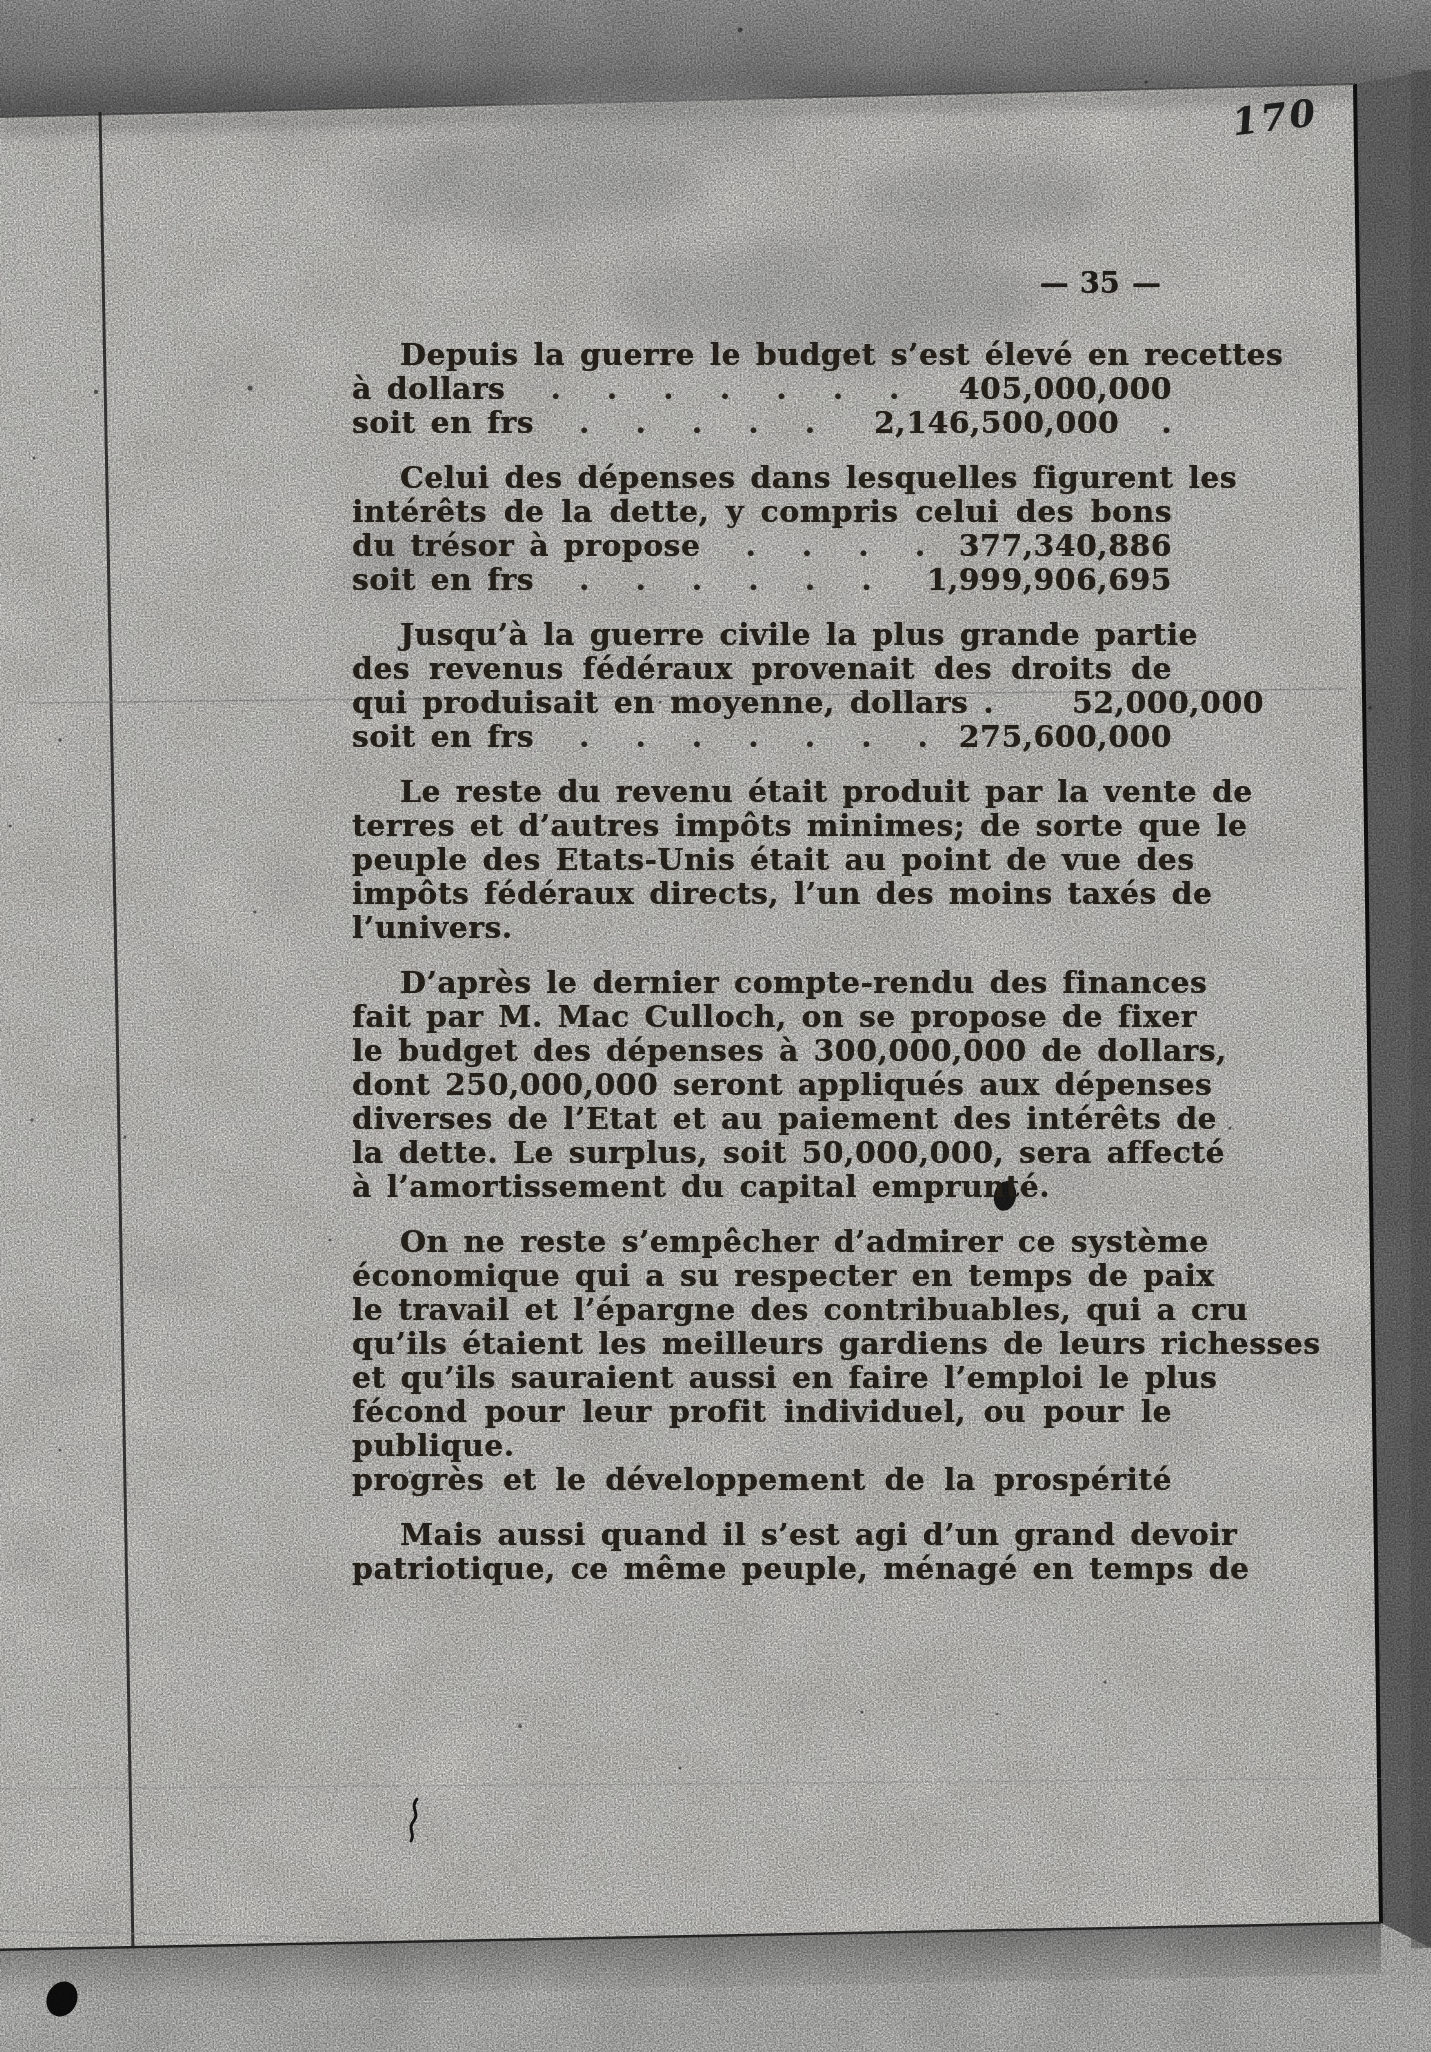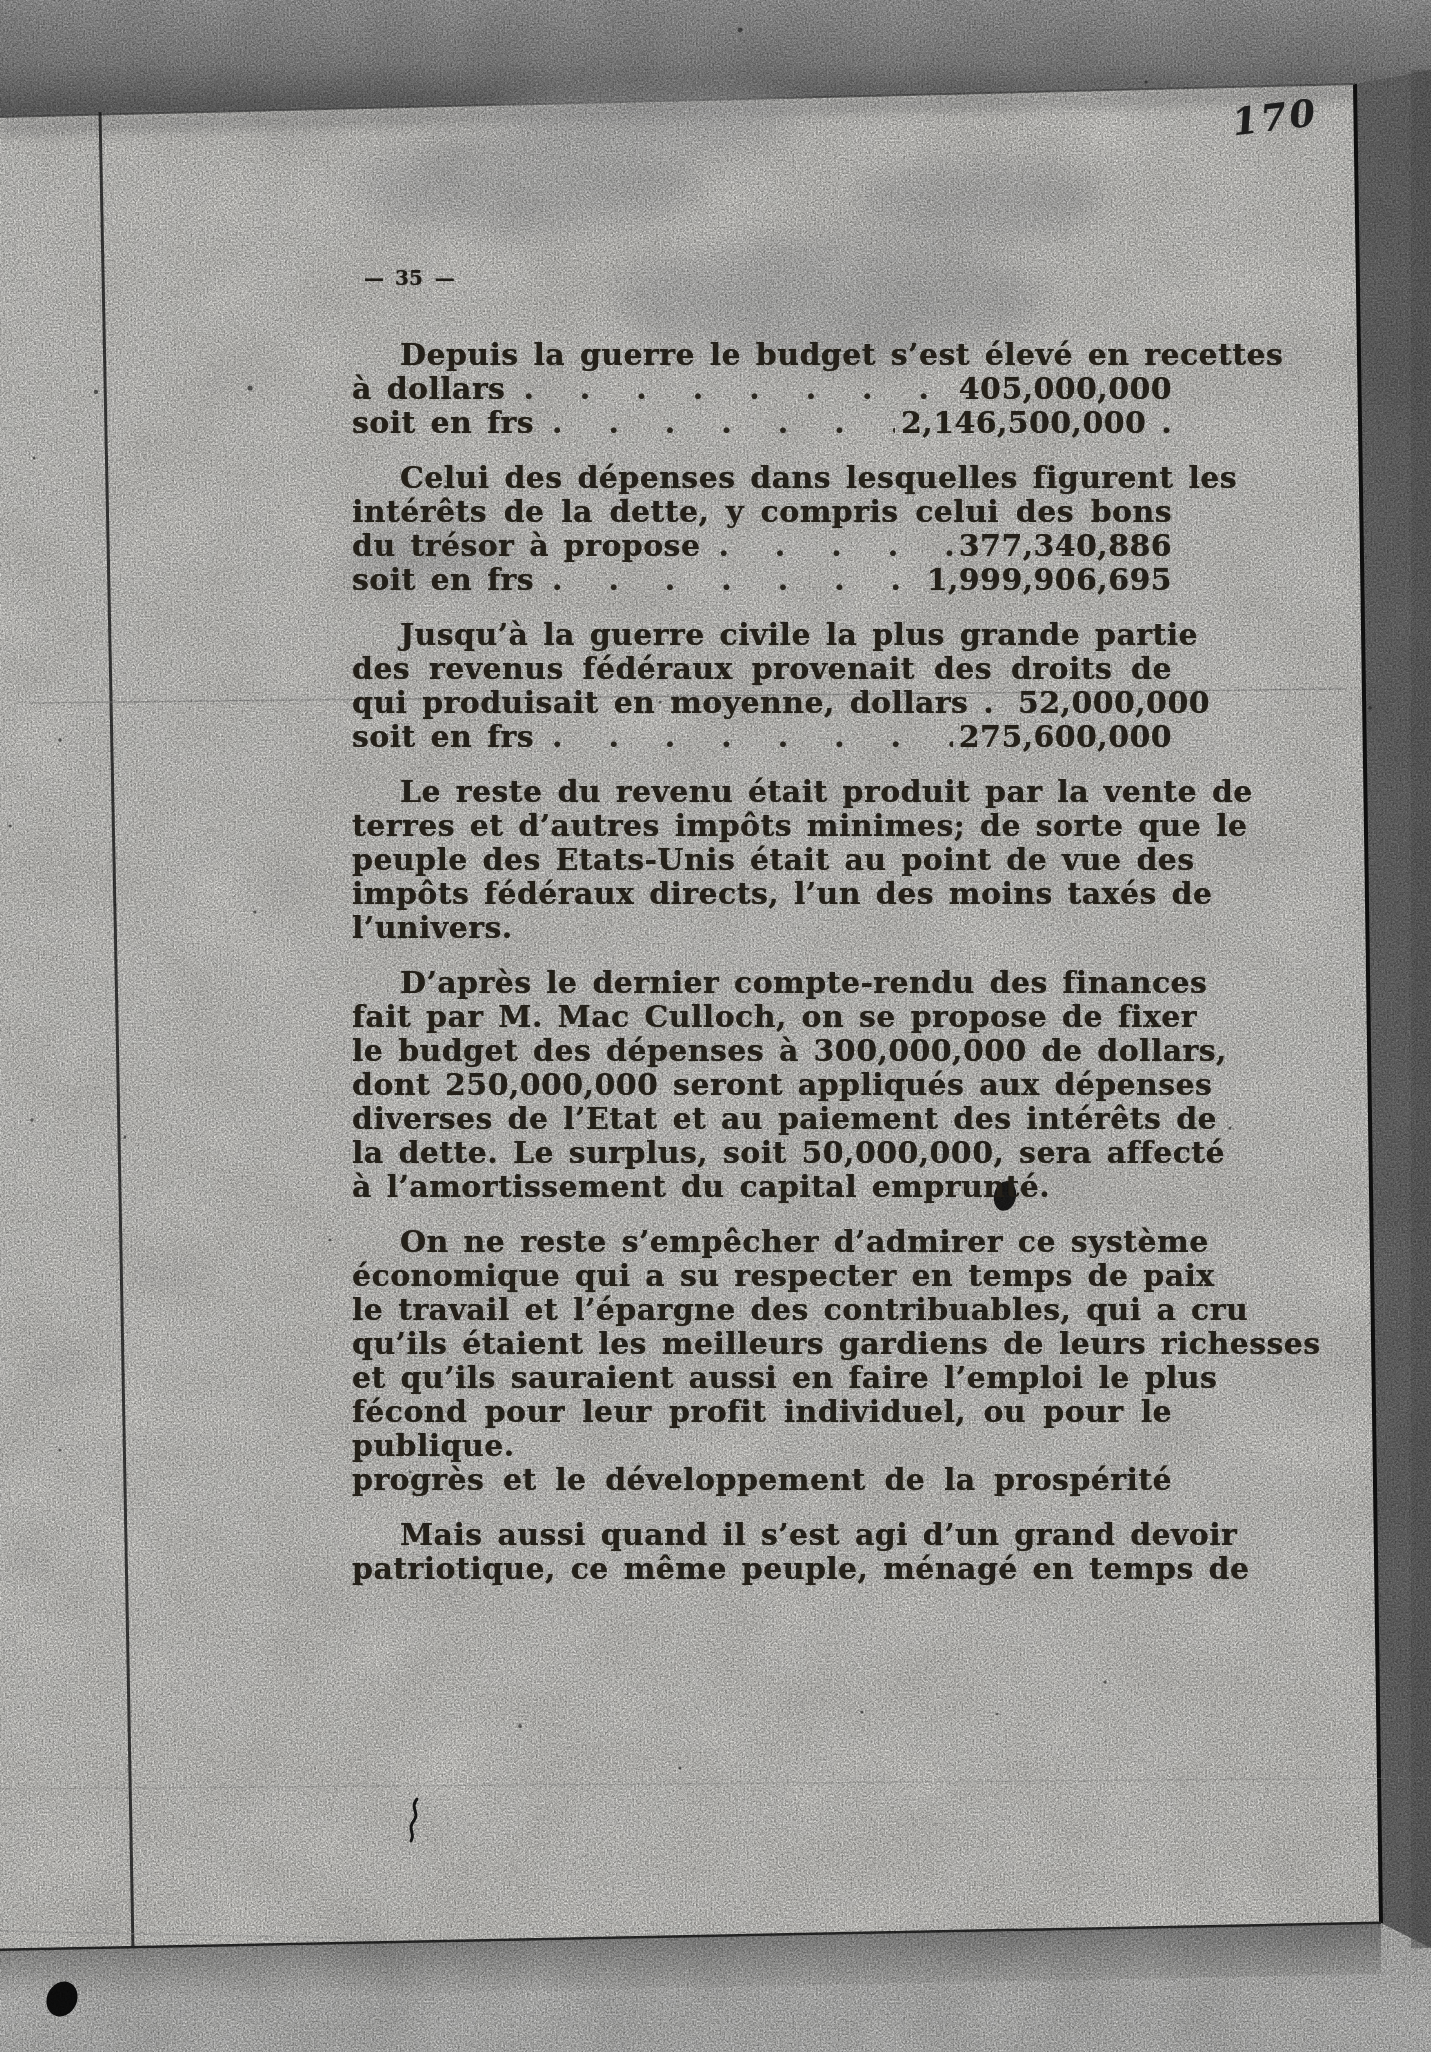--- a/index.html
+++ b/index.html
@@ -13,37 +13,37 @@
 
   .folio{
     position:absolute;left:1232px;top:95px;
     font-size:37px;font-weight:700;font-style:italic;
     color:#1e1e1e;letter-spacing:3px;
     transform:rotate(-7deg);
     text-shadow:0 0 1px rgba(20,20,20,.6);
   }
   .pagenum{
     position:absolute;left:352px;top:266px;width:820px;
-    text-align:left;font-size:20px;font-weight:700;color:#201d18;
+    text-align:right;font-size:29px;font-weight:700;color:#201d18;
     text-shadow:0 0 1px rgba(25,22,16,.7);
   }
   .pagenum .dash{margin:0 12px;letter-spacing:-1px;}
 
   .textcol{
     position:absolute;left:352px;top:338px;width:820px;
     font-size:30px;font-weight:700;color:#242019;
     text-shadow:0 0 0.8px rgba(30,26,18,.75);
     letter-spacing:0.4px;word-spacing:4px;
   }
   .para{margin:0 0 21px 0;}
   .line{line-height:34px;height:34px;white-space:nowrap;}
   .line.text{text-align:justify;text-align-last:justify;}
   .line.text.noj{text-align:left;text-align-last:left;}
   .line.ind{text-indent:48px;}
-  .line.leader{display:flex;align-items:center;}
+  .line.leader{display:flex;align-items:center;gap:27px;}
   .leader-label{white-space:pre;}
   .leader-dots{
     flex:1;overflow:hidden;white-space:nowrap;
     letter-spacing:46px;padding-left:18px;margin-right:6px;
     color:#2a261f;
   }
   .leader-amount{white-space:pre;}
   .leader-suffix{white-space:pre;}
 </style>
 </head>

